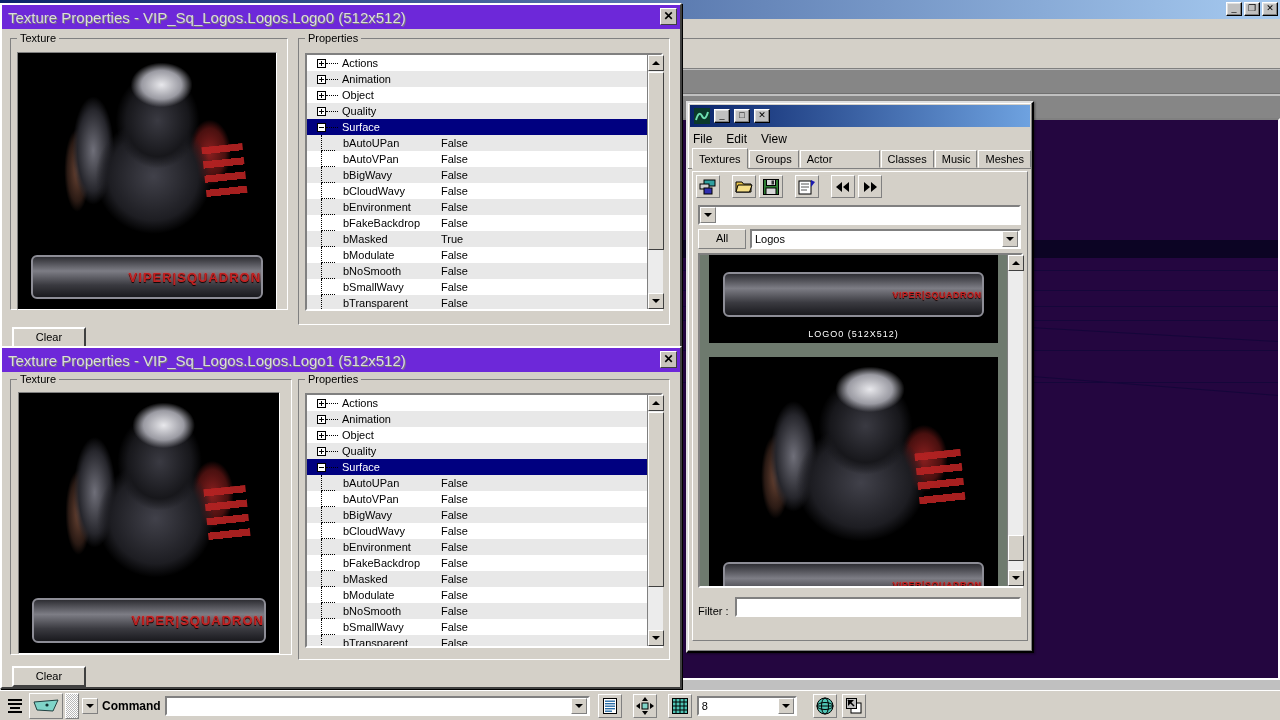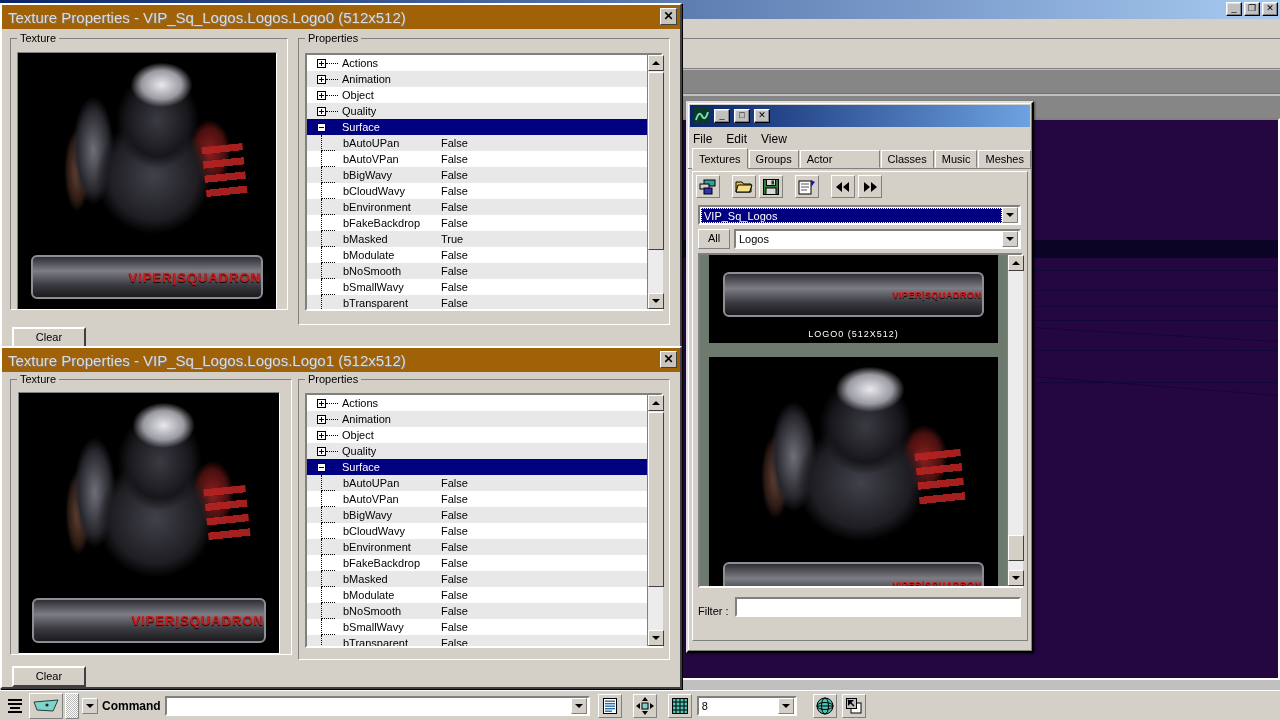--- a/index.html
+++ b/index.html
@@ -86,21 +86,21 @@
   .tri-down { width: 0; height: 0; border-left: 4px solid transparent; border-right: 4px solid transparent; border-top: 4px solid #000; }
   .tri-up { width: 0; height: 0; border-left: 4px solid transparent; border-right: 4px solid transparent; border-bottom: 4px solid #000; }
 
   
   .texwin {
     position: absolute; background: #d4d0c8;
     border: 2px solid; border-color: #ffffff #404040 #404040 #ffffff;
     box-shadow: 1px 1px 0 #000;
   }
   .texwin-title {
-    height: 24px; background: #a16207;
+    height: 24px; background: #6d28d9;
     display: flex; align-items: center; padding: 0 2px 0 6px;
     position: relative;
   }
   .texwin-title .t {
     font-size: 15px; color: #dcdcdc; letter-spacing: 0px;
     text-shadow: 1px 1px 0 #7a7a7a; white-space: nowrap; font-weight: normal;
   }
   .closebtn {
     position: absolute; right: 3px; top: 3px; width: 17px; height: 17px;
     background: #c8c4bc; border: 1px solid; border-color: #ffffff #404040 #404040 #ffffff;
@@ -656,28 +656,27 @@
         </div>
         <div class="bt-btn">
           <svg class="icon-svg" width="16" height="10" viewBox="0 0 16 10">
             <polygon points="2,0 2,10 8,5" fill="#000"></polygon>
               <polygon points="9,0 9,10 15,5" fill="#000"></polygon>
           </svg>
         </div>
       </div>
 
       <div class="combo" style="position:absolute; left:5px; top:33px; width:323px; height:20px;">
-        <span class="cval" style="background:#000080; color:#fff; border:1px dotted #fff; padding-left:2px; height:15px; line-height:14px; margin-left:1px;">VIP_Sq_Logos</span>
         <div class="combo-arrow">
             <div class="tri-down"></div>
           </div>
       </div>
 
       <div style="position:absolute; left:5px; top:56px; width:323px; height:22px; display:flex; align-items:center; gap:4px;">
-        <div class="btn" style="width:32px; height:20px; line-height:16px; border-width:1px; border-color:#ffffff #808080 #808080 #ffffff;">All</div>
+        <div class="btn" style="width:48px; height:20px; line-height:16px; border-width:1px; border-color:#ffffff #808080 #808080 #ffffff;">All</div>
         <div class="combo" style="flex:1; height:20px;">
           <span class="cval">Logos</span>
           <div class="combo-arrow">
               <div class="tri-down"></div>
             </div>
         </div>
       </div>
 
       <div class="thumbpane" style="left:5px; top:81px; width:325px; height:335px;">
         <div id="thumbs" style="position:absolute; left:0; top:-188px; width:307px;">

